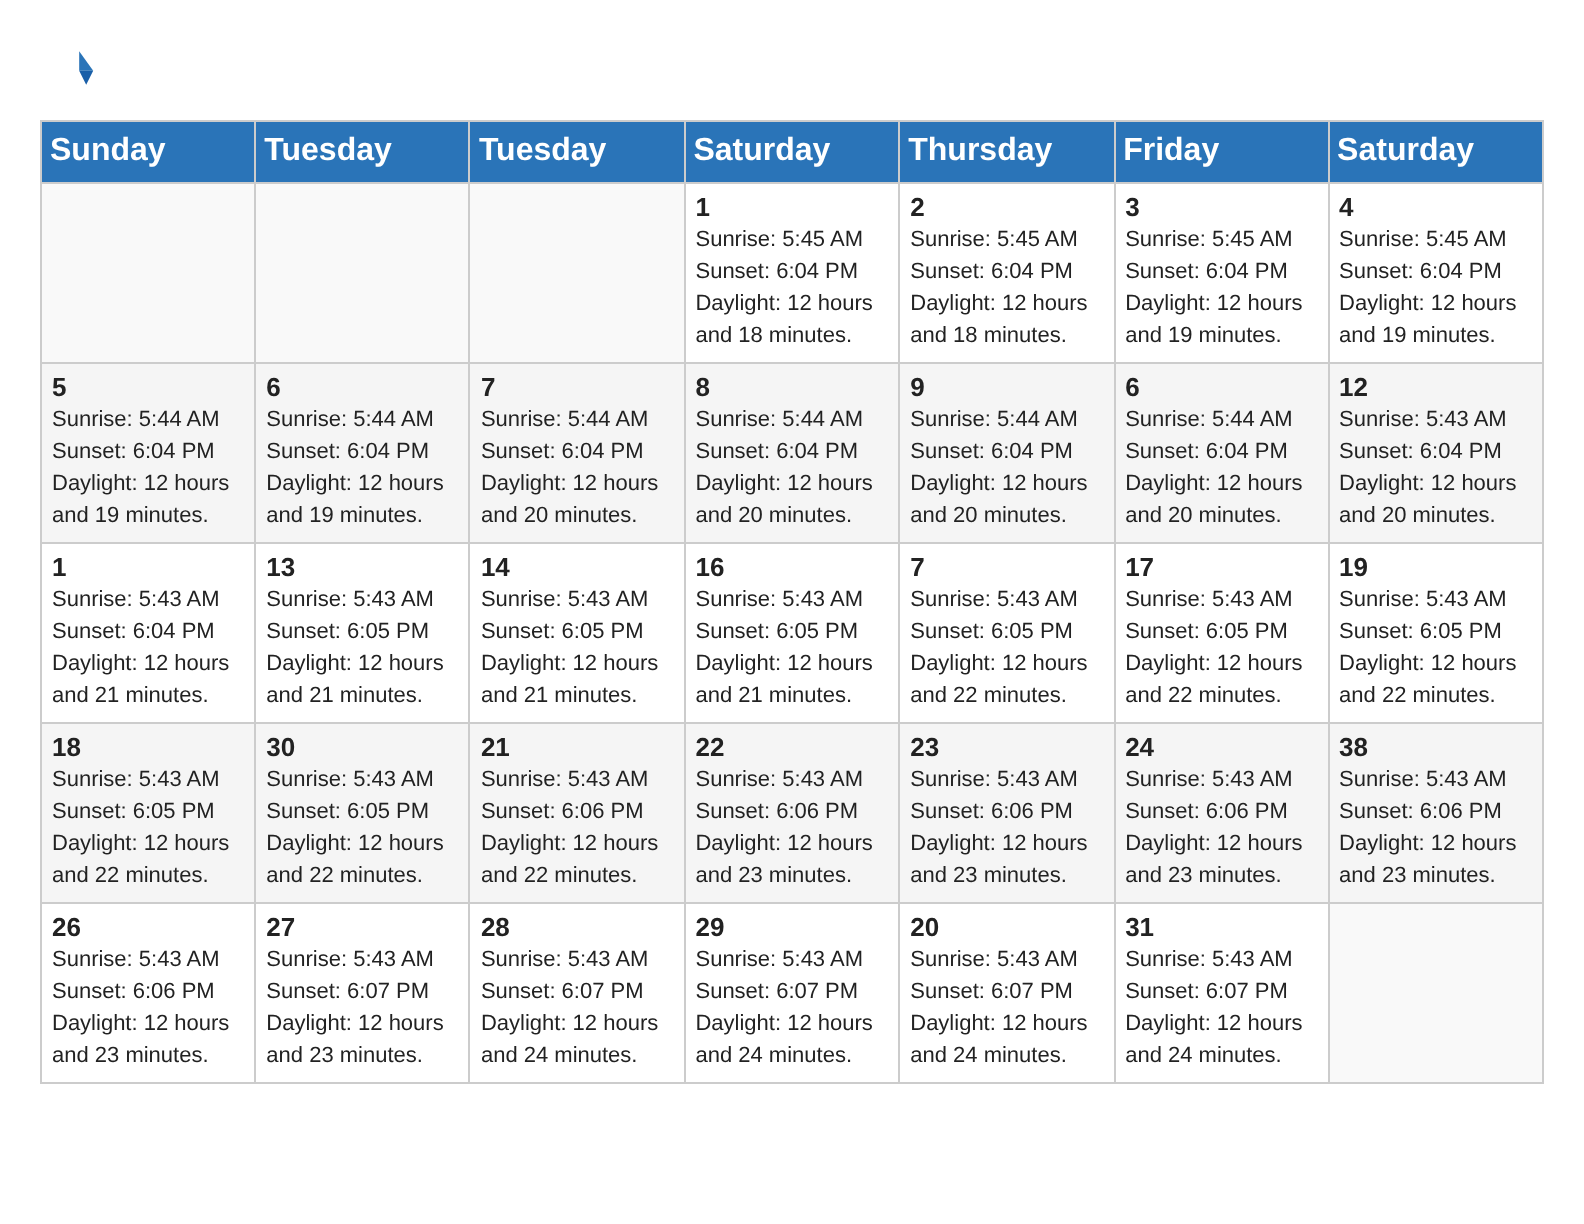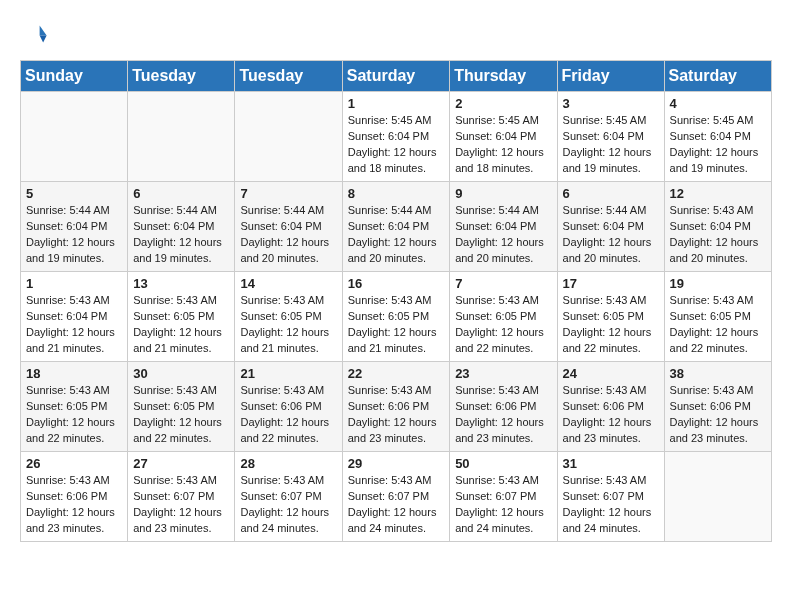--- a/index.html
+++ b/index.html
@@ -339,21 +339,21 @@
 and 24 minutes.</div>
           </td>
           <td>
             <span class="day-num">29</span>
             <div class="day-info" style="white-space: pre-line;">Sunrise: 5:43 AM
 Sunset: 6:07 PM
 Daylight: 12 hours
 and 24 minutes.</div>
           </td>
           <td>
-            <span class="day-num">50</span>
+            <span class="day-num">20</span>
             <div class="day-info" style="white-space: pre-line;">Sunrise: 5:43 AM
 Sunset: 6:07 PM
 Daylight: 12 hours
 and 24 minutes.</div>
           </td>
           <td>
             <span class="day-num">31</span>
             <div class="day-info" style="white-space: pre-line;">Sunrise: 5:43 AM
 Sunset: 6:07 PM
 Daylight: 12 hours

